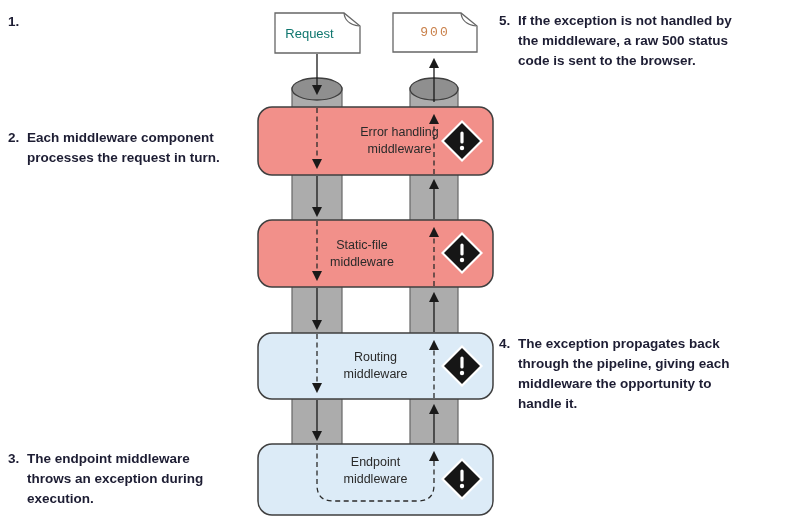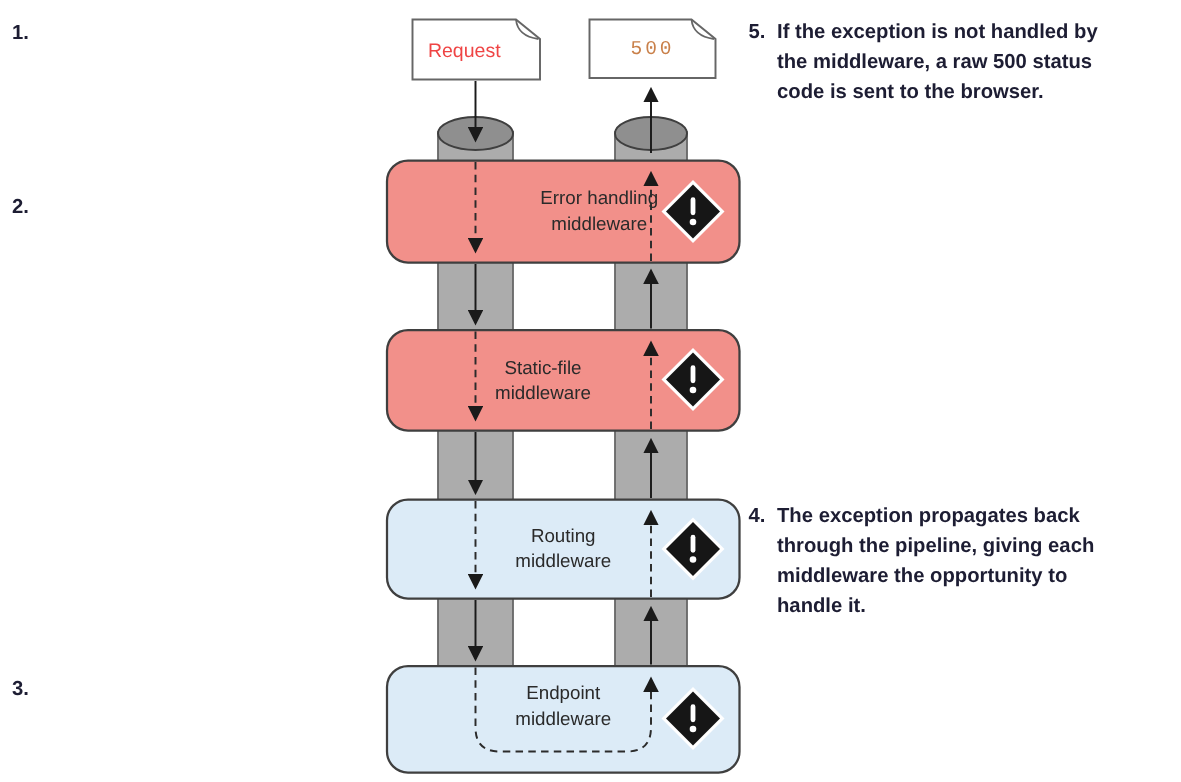--- a/index.html
+++ b/index.html
@@ -39,21 +39,21 @@
     color:#2a2a2a;
     font-size:12.5px;line-height:17px;
     white-space:pre-line;
     pointer-events:none;
   }
   #label-box-0{left:258px;top:107px;width:235px;height:68px;padding-left:24px;}
   #label-box-1{left:258px;top:220px;width:208px;height:67px;}
   #label-box-2{left:258px;top:333px;width:235px;height:66px;}
   #label-box-3{left:258px;top:444px;width:235px;height:54px;}
 
-  #label-doc-request{left:275px;top:13px;width:69px;height:40px;font-size:13px;color:#ef4444;}
+  #label-doc-request{left:275px;top:13px;width:69px;height:40px;font-size:13px;color:#0f766e;}
   #label-doc-response{
     left:393px;top:13px;width:84px;height:39px;
     font-family:"Liberation Mono", monospace;
     font-size:13px;letter-spacing:2px;color:#c9804a;
   }
 </style>
 </head>
 <body>
 
 <div class="stage">
@@ -143,40 +143,45 @@
       <path d="M393,13 L461,13 L477,26 L477,52 L393,52 Z" fill="#ffffff" stroke="#666666" stroke-width="1.3"></path>
       <path d="M461,13 Q462,24 476,26" fill="none" stroke="#666666" stroke-width="1.2"></path>
     </g>
   </svg>
 
   <div class="annotation" id="annotation-1">
     <span class="num">1.</span>
   </div>
   <div class="annotation" id="annotation-2">
     <span class="num">2.</span>
+    <div class="atext">Each middleware component
+processes the request in turn.</div>
   </div>
   <div class="annotation" id="annotation-3">
     <span class="num">3.</span>
+    <div class="atext">The endpoint middleware
+throws an exception during
+execution.</div>
   </div>
   <div class="annotation" id="annotation-4">
     <span class="num">4.</span>
     <div class="atext">The exception propagates back
 through the pipeline, giving each
 middleware the opportunity to
 handle it.</div>
   </div>
   <div class="annotation" id="annotation-5">
     <span class="num">5.</span>
     <div class="atext">If the exception is not handled by
 the middleware, a raw 500 status
 code is sent to the browser.</div>
   </div>
 
   <div class="shape-label" id="label-doc-request">Request</div>
-  <div class="shape-label" id="label-doc-response">500</div>
+  <div class="shape-label" id="label-doc-response">900</div>
 
   <div class="shape-label" id="label-box-0">Error handling
 middleware</div>
   <div class="shape-label" id="label-box-1">Static-file
 middleware</div>
   <div class="shape-label" id="label-box-2">Routing
 middleware</div>
   <div class="shape-label" id="label-box-3">Endpoint
 middleware</div>
 

